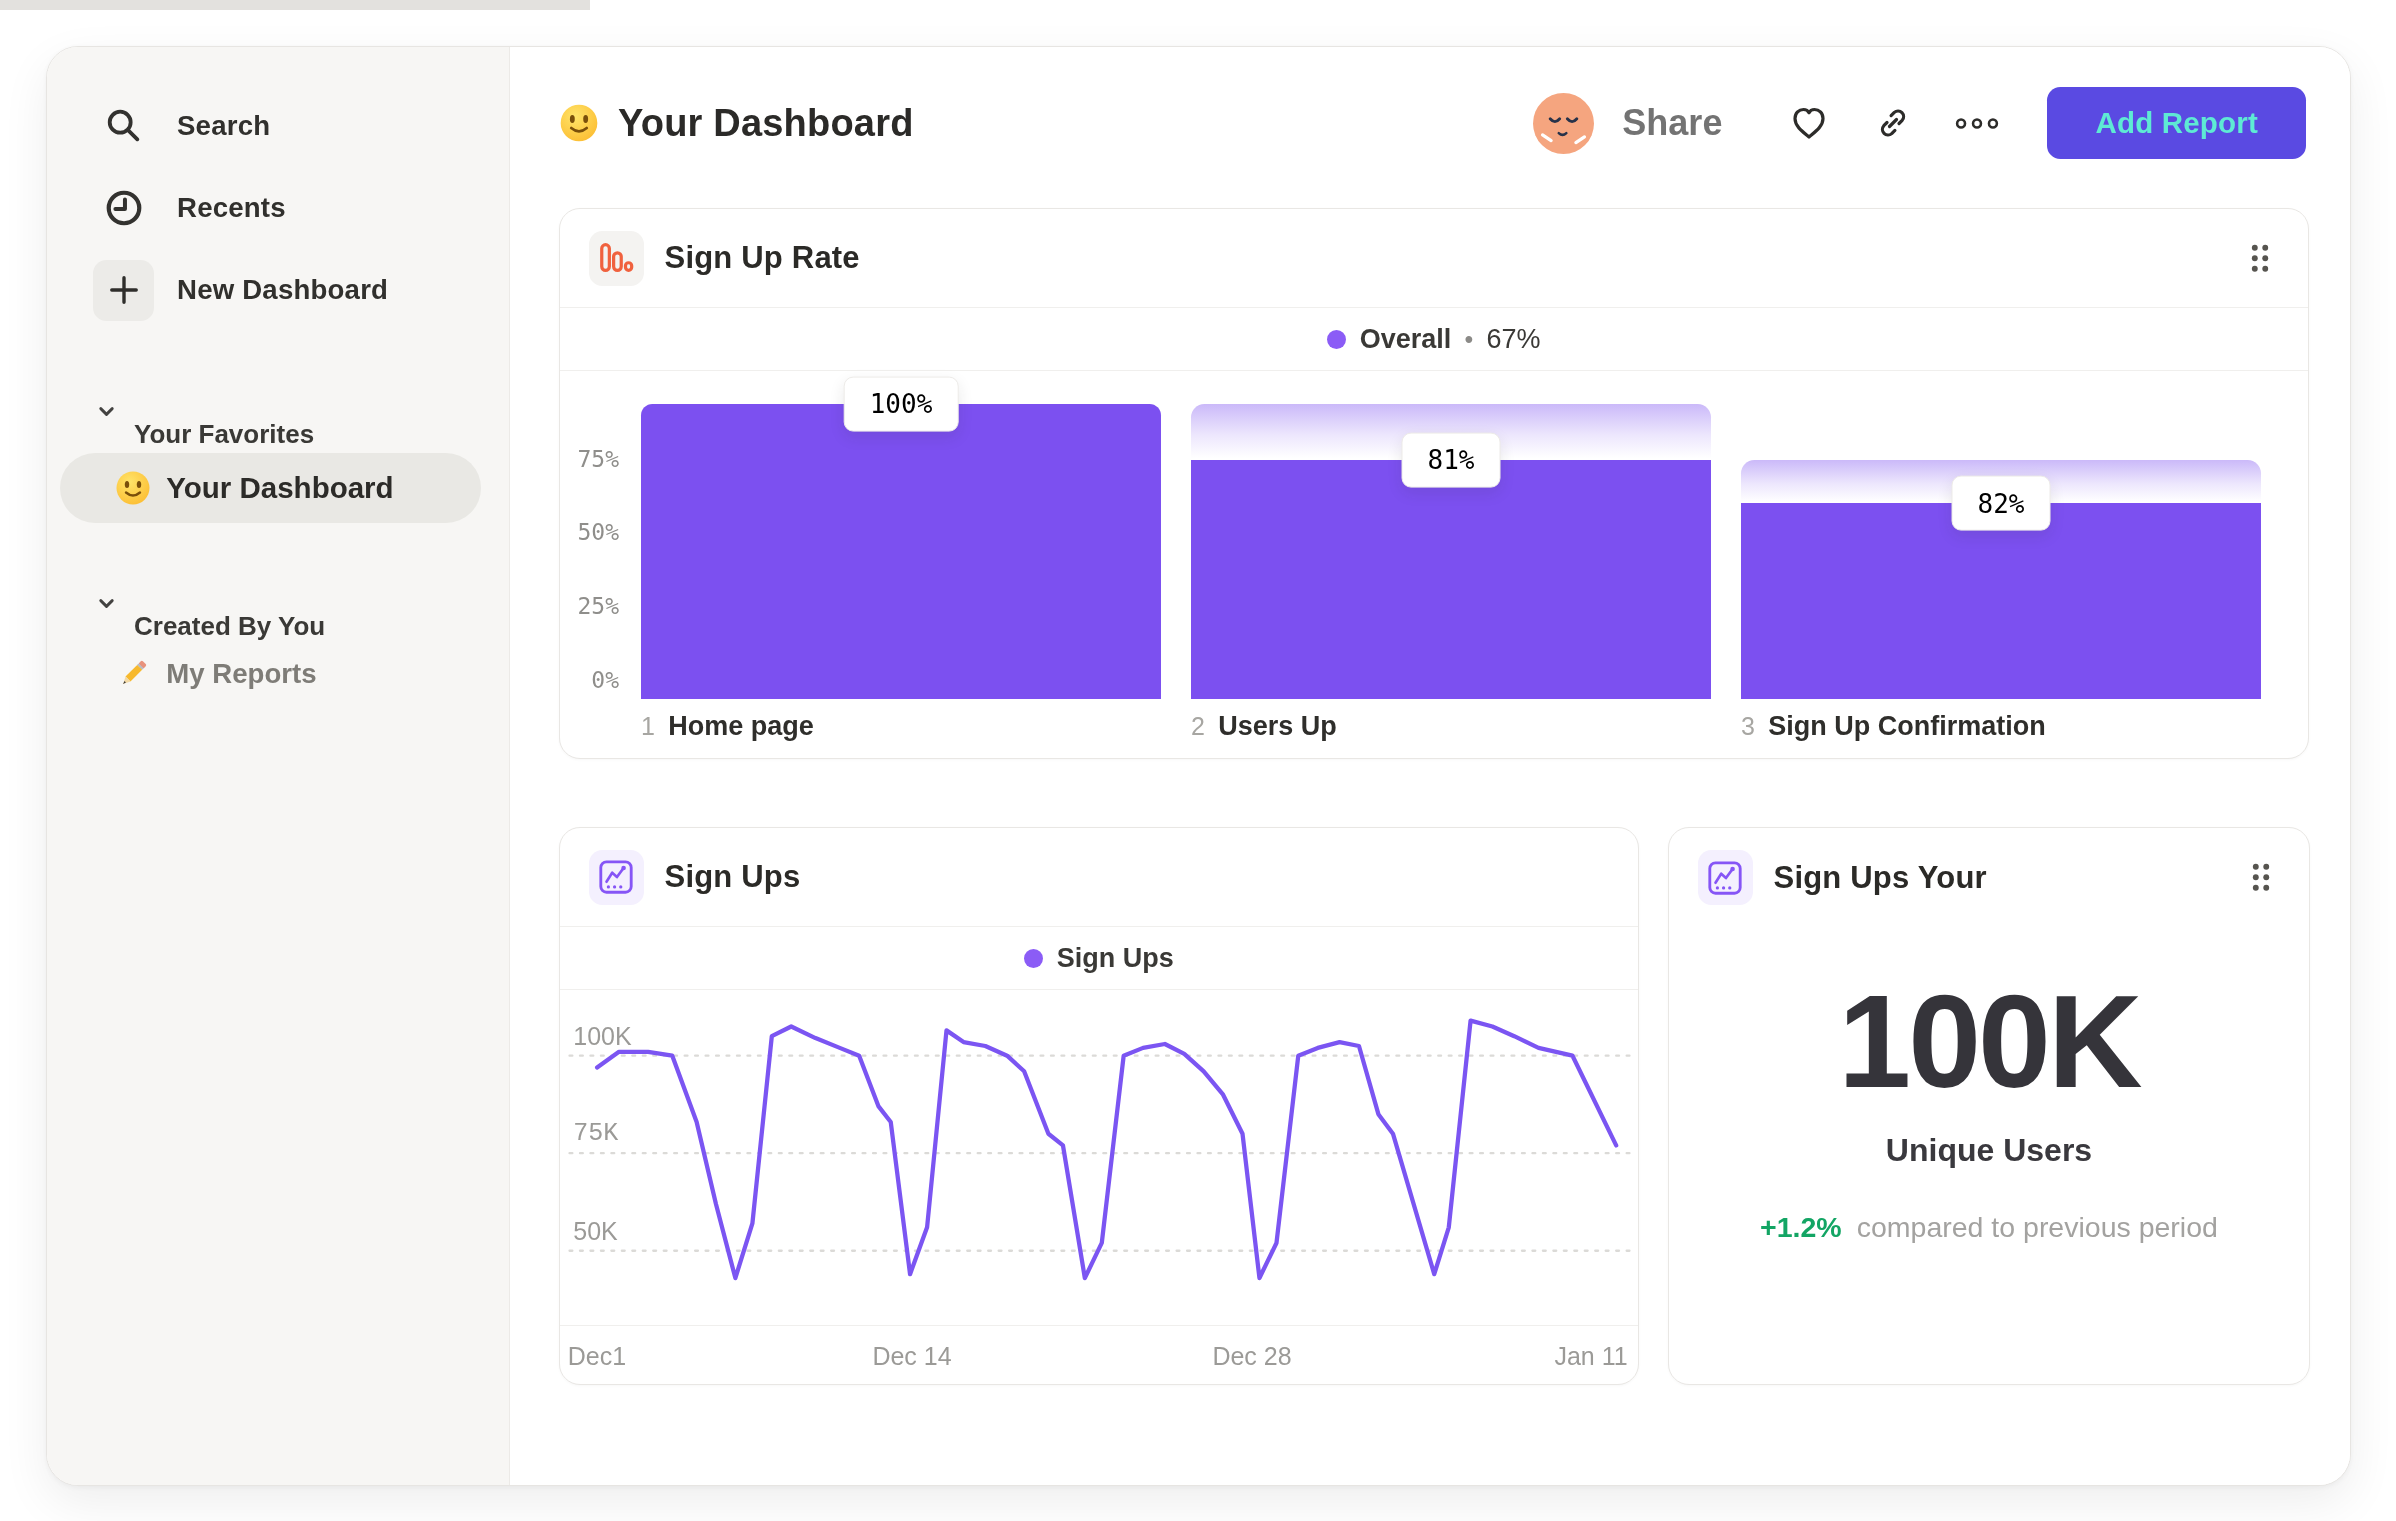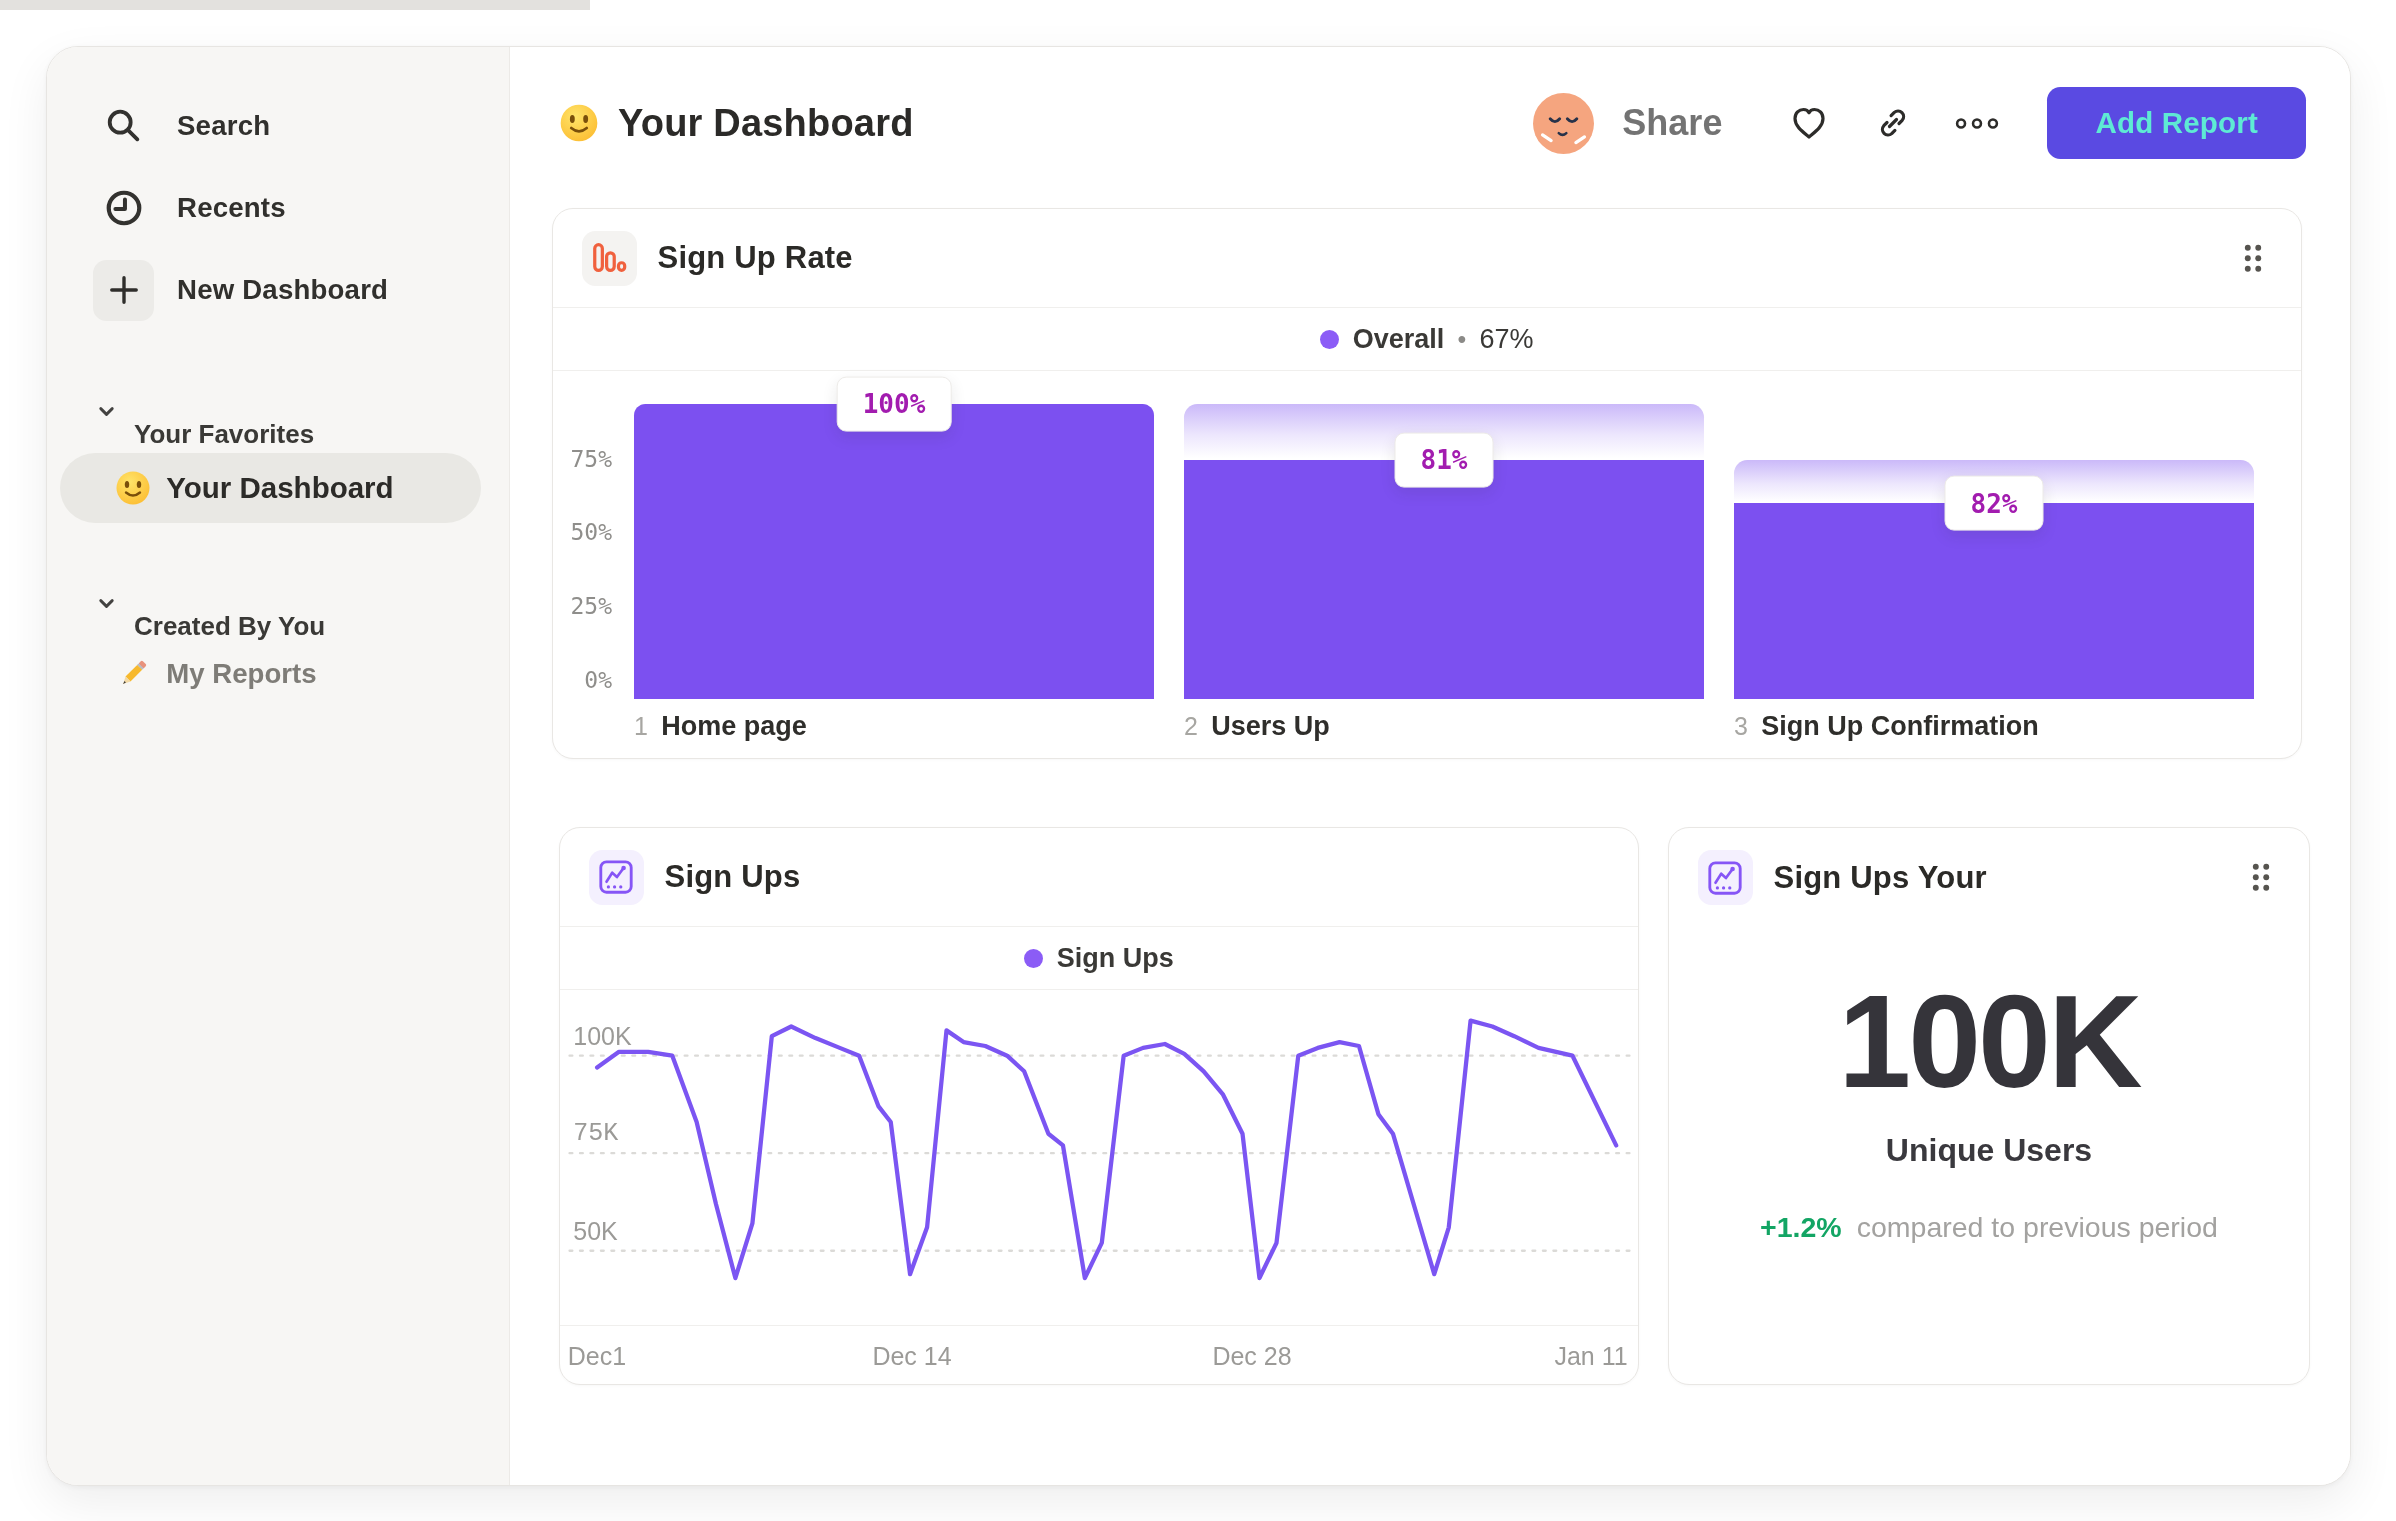--- a/index.html
+++ b/index.html
@@ -50,21 +50,21 @@
   .legend-val{font-size:27px;font-weight:400;color:#3a3936;}
   
   #funnel-chart{position:relative;height:388px;}
   .axis-y{position:absolute;left:0;width:59px;text-align:right;font-size:23px;color:#8f8e8b;line-height:30px;}
   .bars-wrap{position:absolute;left:81px;width:1620px;top:33px;height:295px;display:flex;gap:30px;}
   .fbar{position:relative;flex:1;}
   .fbar-grad{position:absolute;left:0;right:0;border-radius:13.3px 13.3px 0 0;
     background:linear-gradient(180deg,rgba(124,80,240,.40) 0%,rgba(124,80,240,.14) 55%,rgba(124,80,240,0) 97%);}
   .fbar-solid{position:absolute;left:0;right:0;bottom:0;background:#7c50f0;}
   .ftip{position:absolute;left:50%;transform:translate(-50%,-50%);background:#fff;border:1px solid #edebe8;
-    border-radius:9.5px;box-shadow:0 5.7px 15px rgba(40,40,40,.10);padding:11.4px 25px;font-size:26px;color:#a21caf;white-space:nowrap;font-weight:bold;}
+    border-radius:9.5px;box-shadow:0 5.7px 15px rgba(40,40,40,.10);padding:11.4px 25px;font-size:26px;color:#000000;white-space:nowrap;}
   .fxlab{position:absolute;top:340px;display:flex;align-items:baseline;gap:13.3px;}
   .fxlab .num{font-size:25px;color:#a7a6a2;}
   .fxlab .nm{font-size:27px;font-weight:700;color:#2f2e2b;}
   
   #line-plot{position:relative;height:335px;}
   #line-plot svg{position:absolute;left:0;top:0;}
   .ylab{position:absolute;left:13.3px;font-size:25px;color:#9b9a97;line-height:30px;}
   .line-xaxis{position:relative;height:61px;border-top:1px solid #f0efed;}
   .xlab{position:absolute;top:50%;transform:translate(-50%,-50%);font-size:25px;color:#9b9a97;white-space:nowrap;}
   
@@ -196,21 +196,21 @@
           <svg width="55" height="21" viewBox="0 0 58 22" fill="none" stroke="#2d2c2a" stroke-width="3.4">
             <circle cx="8" cy="11" r="5.2"></circle>
               <circle cx="29" cy="11" r="5.2"></circle>
               <circle cx="50" cy="11" r="5.2"></circle>
           </svg>
         </span>
         <button class="btn-primary">Add Report</button>
       </div>
     </header>
 
-    <section class="card" style="left:42px;top:161px;width:1750px;height:551px;">
+    <section class="card" style="left:49px;top:161px;width:1750px;height:551px;">
       <div class="card-head divided">
         <span class="mini-icon-box gray">
           <svg width="38" height="38" viewBox="0 0 40 40" fill="none" stroke="#f0613e" stroke-width="3.4">
             <rect x="5" y="6" width="8" height="27" rx="4"></rect>
             <rect x="17.5" y="14.5" width="8" height="18.5" rx="4"></rect>
             <rect x="30" y="25" width="6.5" height="8" rx="3.2"></rect>
           </svg>
         </span>
         <span class="card-title">Sign Up Rate</span>
         <span class="grip">

